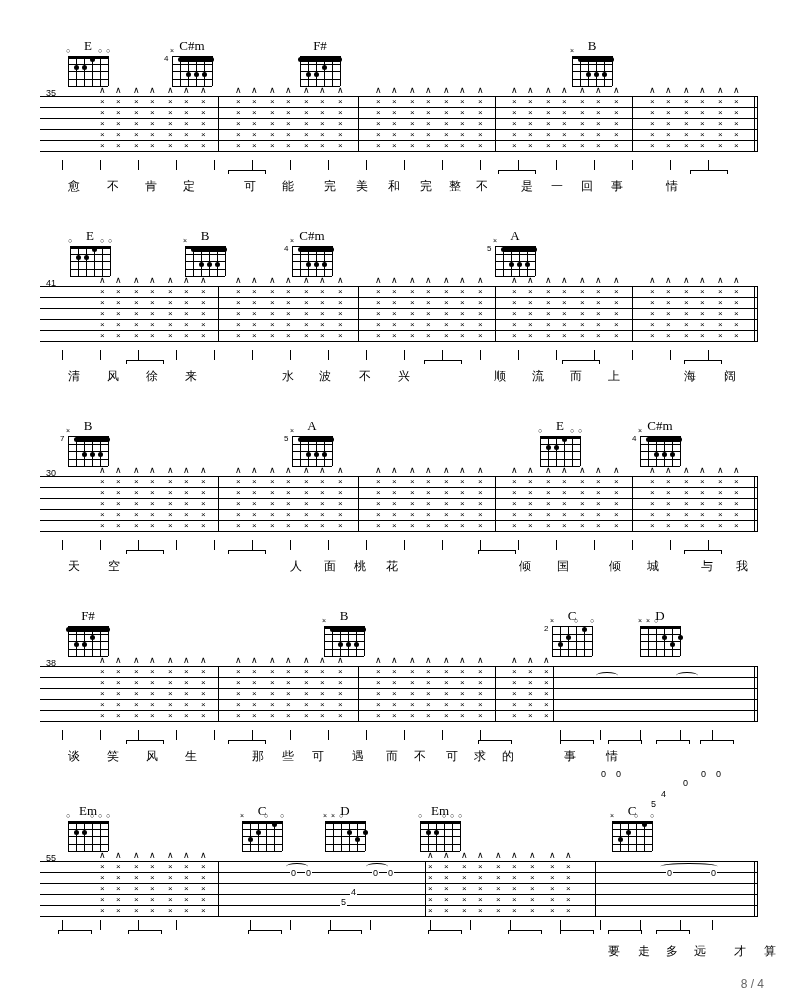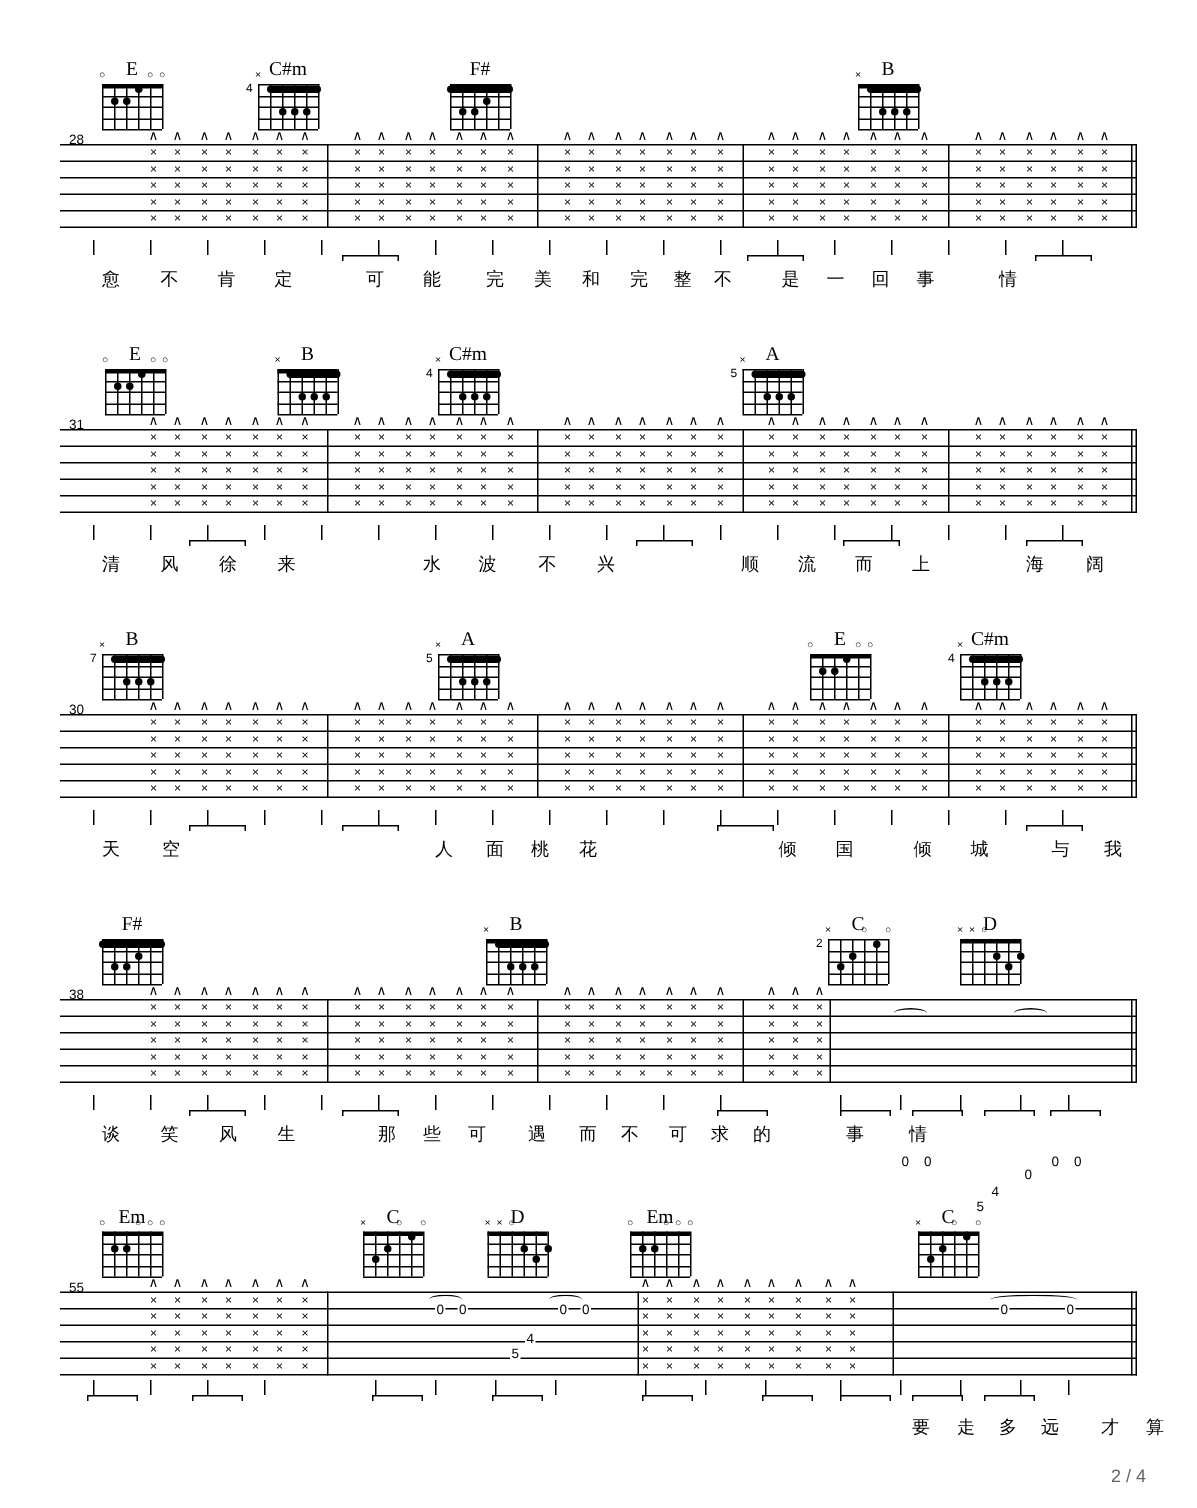--- a/index.html
+++ b/index.html
@@ -46,21 +46,21 @@
   .slur{position:absolute;border-top:1px solid #000;border-radius:50%;height:6px;}
 
   .pagenum{position:absolute;right:34px;bottom:14px;font-family:"Liberation Sans",sans-serif;font-size:12px;color:#666;}
 </style>
 </head>
 <body>
 
 <div class="page">
 
   <div class="system" id="sys1" style="top:0;">
-    <div class="measnum" style="left:46px;top:88px;">28</div>
+    <div class="measnum" style="left:46px;top:88px;">35</div>
 
     <div class="chordname" style="left:88px;top:38px;">E</div>
     <div class="chordname" style="left:192px;top:38px;">C#m</div>
     <div class="chordname" style="left:320px;top:38px;">F#</div>
     <div class="chordname" style="left:592px;top:38px;">B</div>
 
     <div class="diag" id="d1a" style="left:68px;top:56px;width:40px;height:34px;">
         <div class="nut" style="top:0;width:40px;"></div>
         <div class="gv" style="left:0px;top:0;height:30px;"></div>
         <div class="gv" style="left:8px;top:0;height:30px;"></div>
@@ -386,21 +386,21 @@
       <div class="rhy" style="left:594px;top:160px;"></div>
       <div class="rhy" style="left:632px;top:160px;"></div>
       <div class="rhy" style="left:670px;top:160px;"></div>
       <div class="rhy" style="left:708px;top:160px;"></div>
       <div class="beam" style="left:228px;top:170px;width:38px;"></div>
       <div class="beam" style="left:498px;top:170px;width:38px;"></div>
       <div class="beam" style="left:690px;top:170px;width:38px;"></div>
     </div>
 
   <div class="system" id="sys2" style="top:190px;">
-    <div class="measnum" style="left:46px;top:88px;">31</div>
+    <div class="measnum" style="left:46px;top:88px;">41</div>
 
     <div class="chordname" style="left:90px;top:38px;">E</div>
     <div class="chordname" style="left:205px;top:38px;">B</div>
     <div class="chordname" style="left:312px;top:38px;">C#m</div>
     <div class="chordname" style="left:515px;top:38px;">A</div>
 
     <div class="diag" id="d2a" style="left:70px;top:56px;width:40px;height:34px;">
         <div class="nut" style="top:0;width:40px;"></div>
         <div class="gv" style="left:0px;top:0;height:30px;"></div>
         <div class="gv" style="left:8px;top:0;height:30px;"></div>
@@ -1613,14 +1613,14 @@
       <div class="beam" style="left:428px;top:165px;width:34px;"></div>
       <div class="beam" style="left:508px;top:165px;width:34px;"></div>
       <div class="beam" style="left:560px;top:165px;width:34px;"></div>
       <div class="beam" style="left:608px;top:165px;width:34px;"></div>
       <div class="beam" style="left:656px;top:165px;width:34px;"></div>
       <div class="slur" style="left:286px;top:98px;width:22px;"></div>
       <div class="slur" style="left:366px;top:98px;width:22px;"></div>
       <div class="slur" style="left:660px;top:98px;width:58px;"></div>
     </div>
 
-  <div class="pagenum">2 / 4</div>
+  <div class="pagenum">8 / 4</div>
 </div>
 
 </body></html>

